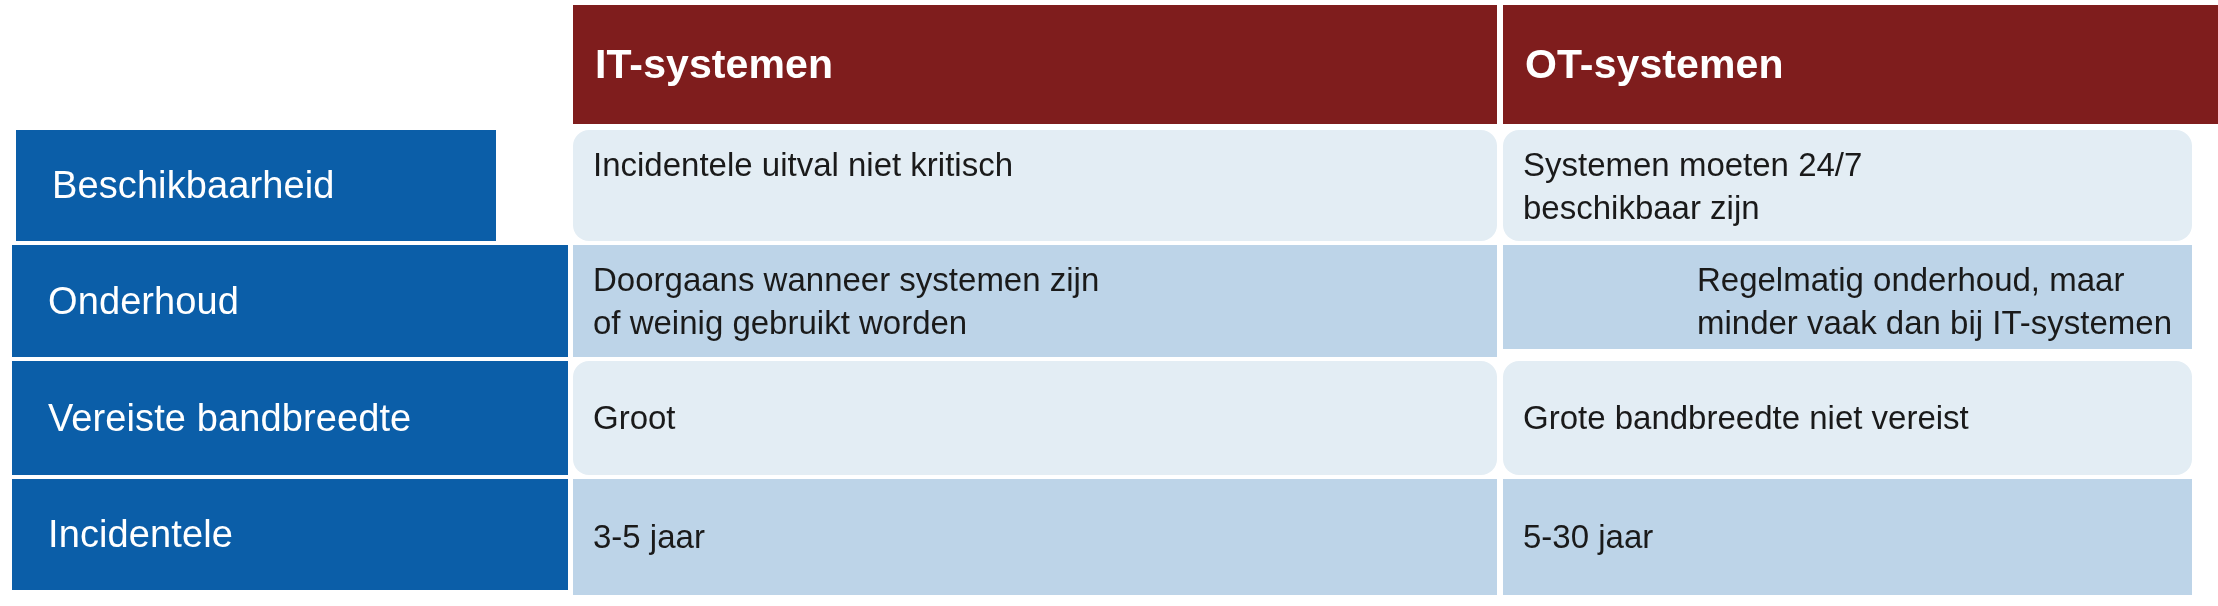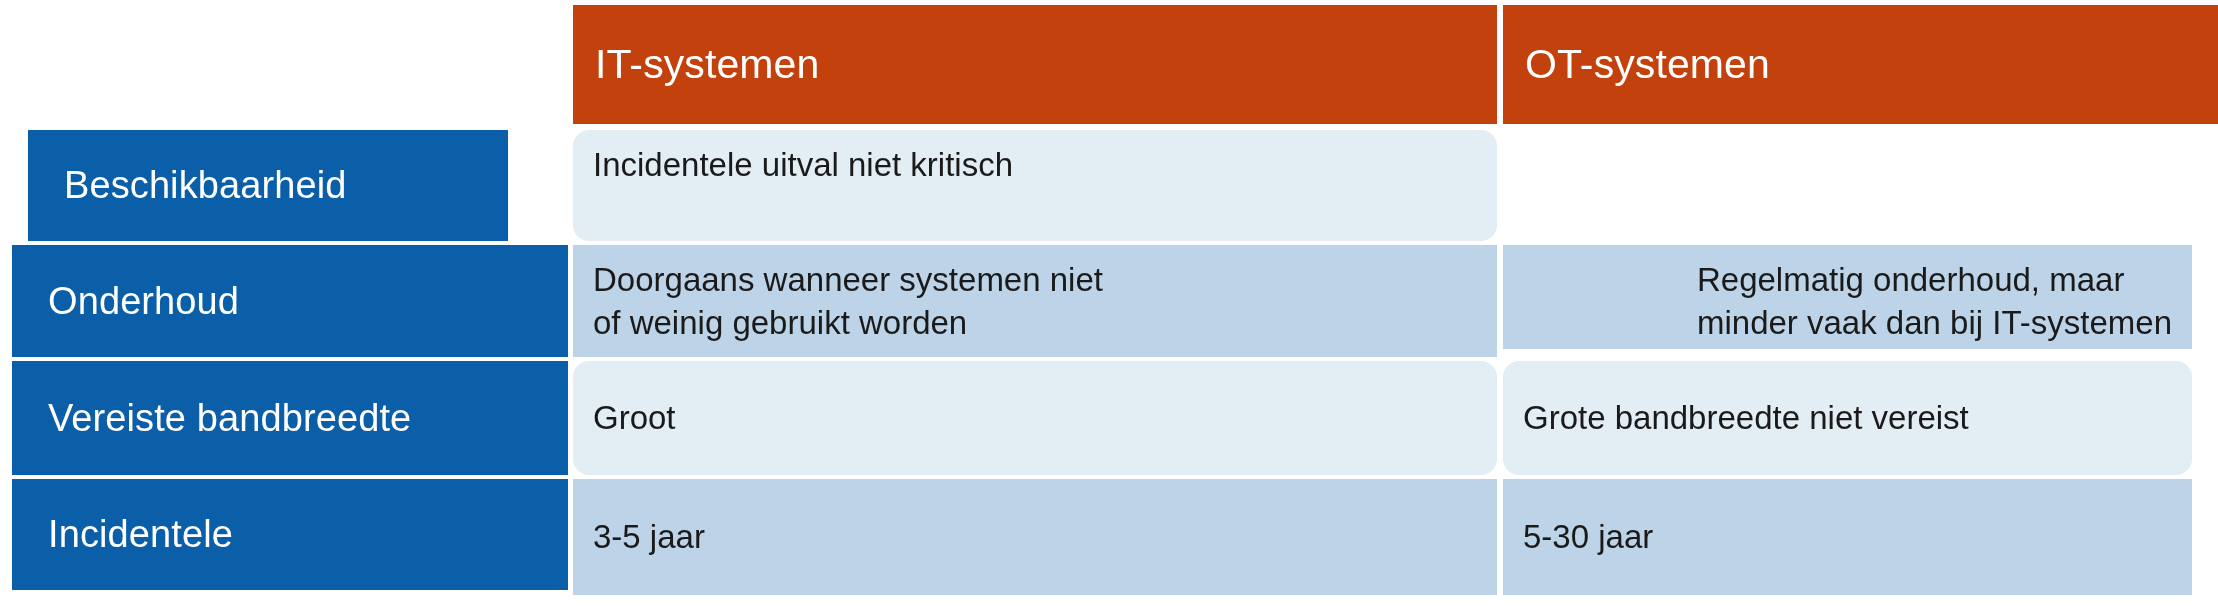--- a/index.html
+++ b/index.html
@@ -26,24 +26,24 @@
   .cell {
     position: absolute;
     box-sizing: border-box;
     display: flex;
     flex-direction: column;
     justify-content: center;
   }
 
   
   .hdr {
-    background: #c2410c;
+    background: #7f1d1d;
     color: #ffffff;
     font-size: 41px;
-    font-weight: 400;
+    font-weight: 700;
     letter-spacing: 0.1px;
     padding: 0 22px;
     justify-content: center;
   }
   .hdr-spacer {
     background: #ffffff;
   }
 
   
   .label-cell {
@@ -84,32 +84,36 @@
   </div>
 
   <div class="cell hdr" style="left:573px; top:5px; width:924px; height:119px;">
     <span class="cell-text">IT-systemen</span>
   </div>
 
   <div class="cell hdr" style="left:1503px; top:5px; width:757px; height:119px;">
     <span class="cell-text">OT-systemen</span>
   </div>
 
-  <div class="cell label-cell" style="left:28px; top:130px; width:480px; height:111px;">
+  <div class="cell label-cell" style="left:16px; top:130px; width:480px; height:111px;">
     <span class="cell-text">Beschikbaarheid</span>
   </div>
   <div class="cell data-cell row-light top" style="left:573px; top:130px; width:924px; height:111px;">
     <span class="cell-text">Incidentele uitval niet kritisch</span>
+  </div>
+  <div class="cell data-cell row-light top" style="left:1503px; top:130px; width:689px; height:111px;">
+    <span class="cell-text">Systemen moeten 24/7
+beschikbaar zijn</span>
   </div>
 
   <div class="cell label-cell" style="left:12px; top:245px; width:556px; height:112px;">
     <span class="cell-text">Onderhoud</span>
   </div>
   <div class="cell data-cell row-alt top" style="left:573px; top:245px; width:924px; height:112px;">
-    <span class="cell-text">Doorgaans wanneer systemen niet
+    <span class="cell-text">Doorgaans wanneer systemen zijn
 of weinig gebruikt worden</span>
   </div>
   <div class="cell data-cell row-alt top" style="left:1503px; top:245px; width:689px; height:104px;align-items:flex-end;">
     <span class="cell-text">Regelmatig onderhoud, maar
 minder vaak dan bij IT-systemen</span>
   </div>
 
   <div class="cell label-cell" style="left:12px; top:361px; width:556px; height:114px;">
     <span class="cell-text">Vereiste bandbreedte</span>
   </div>

